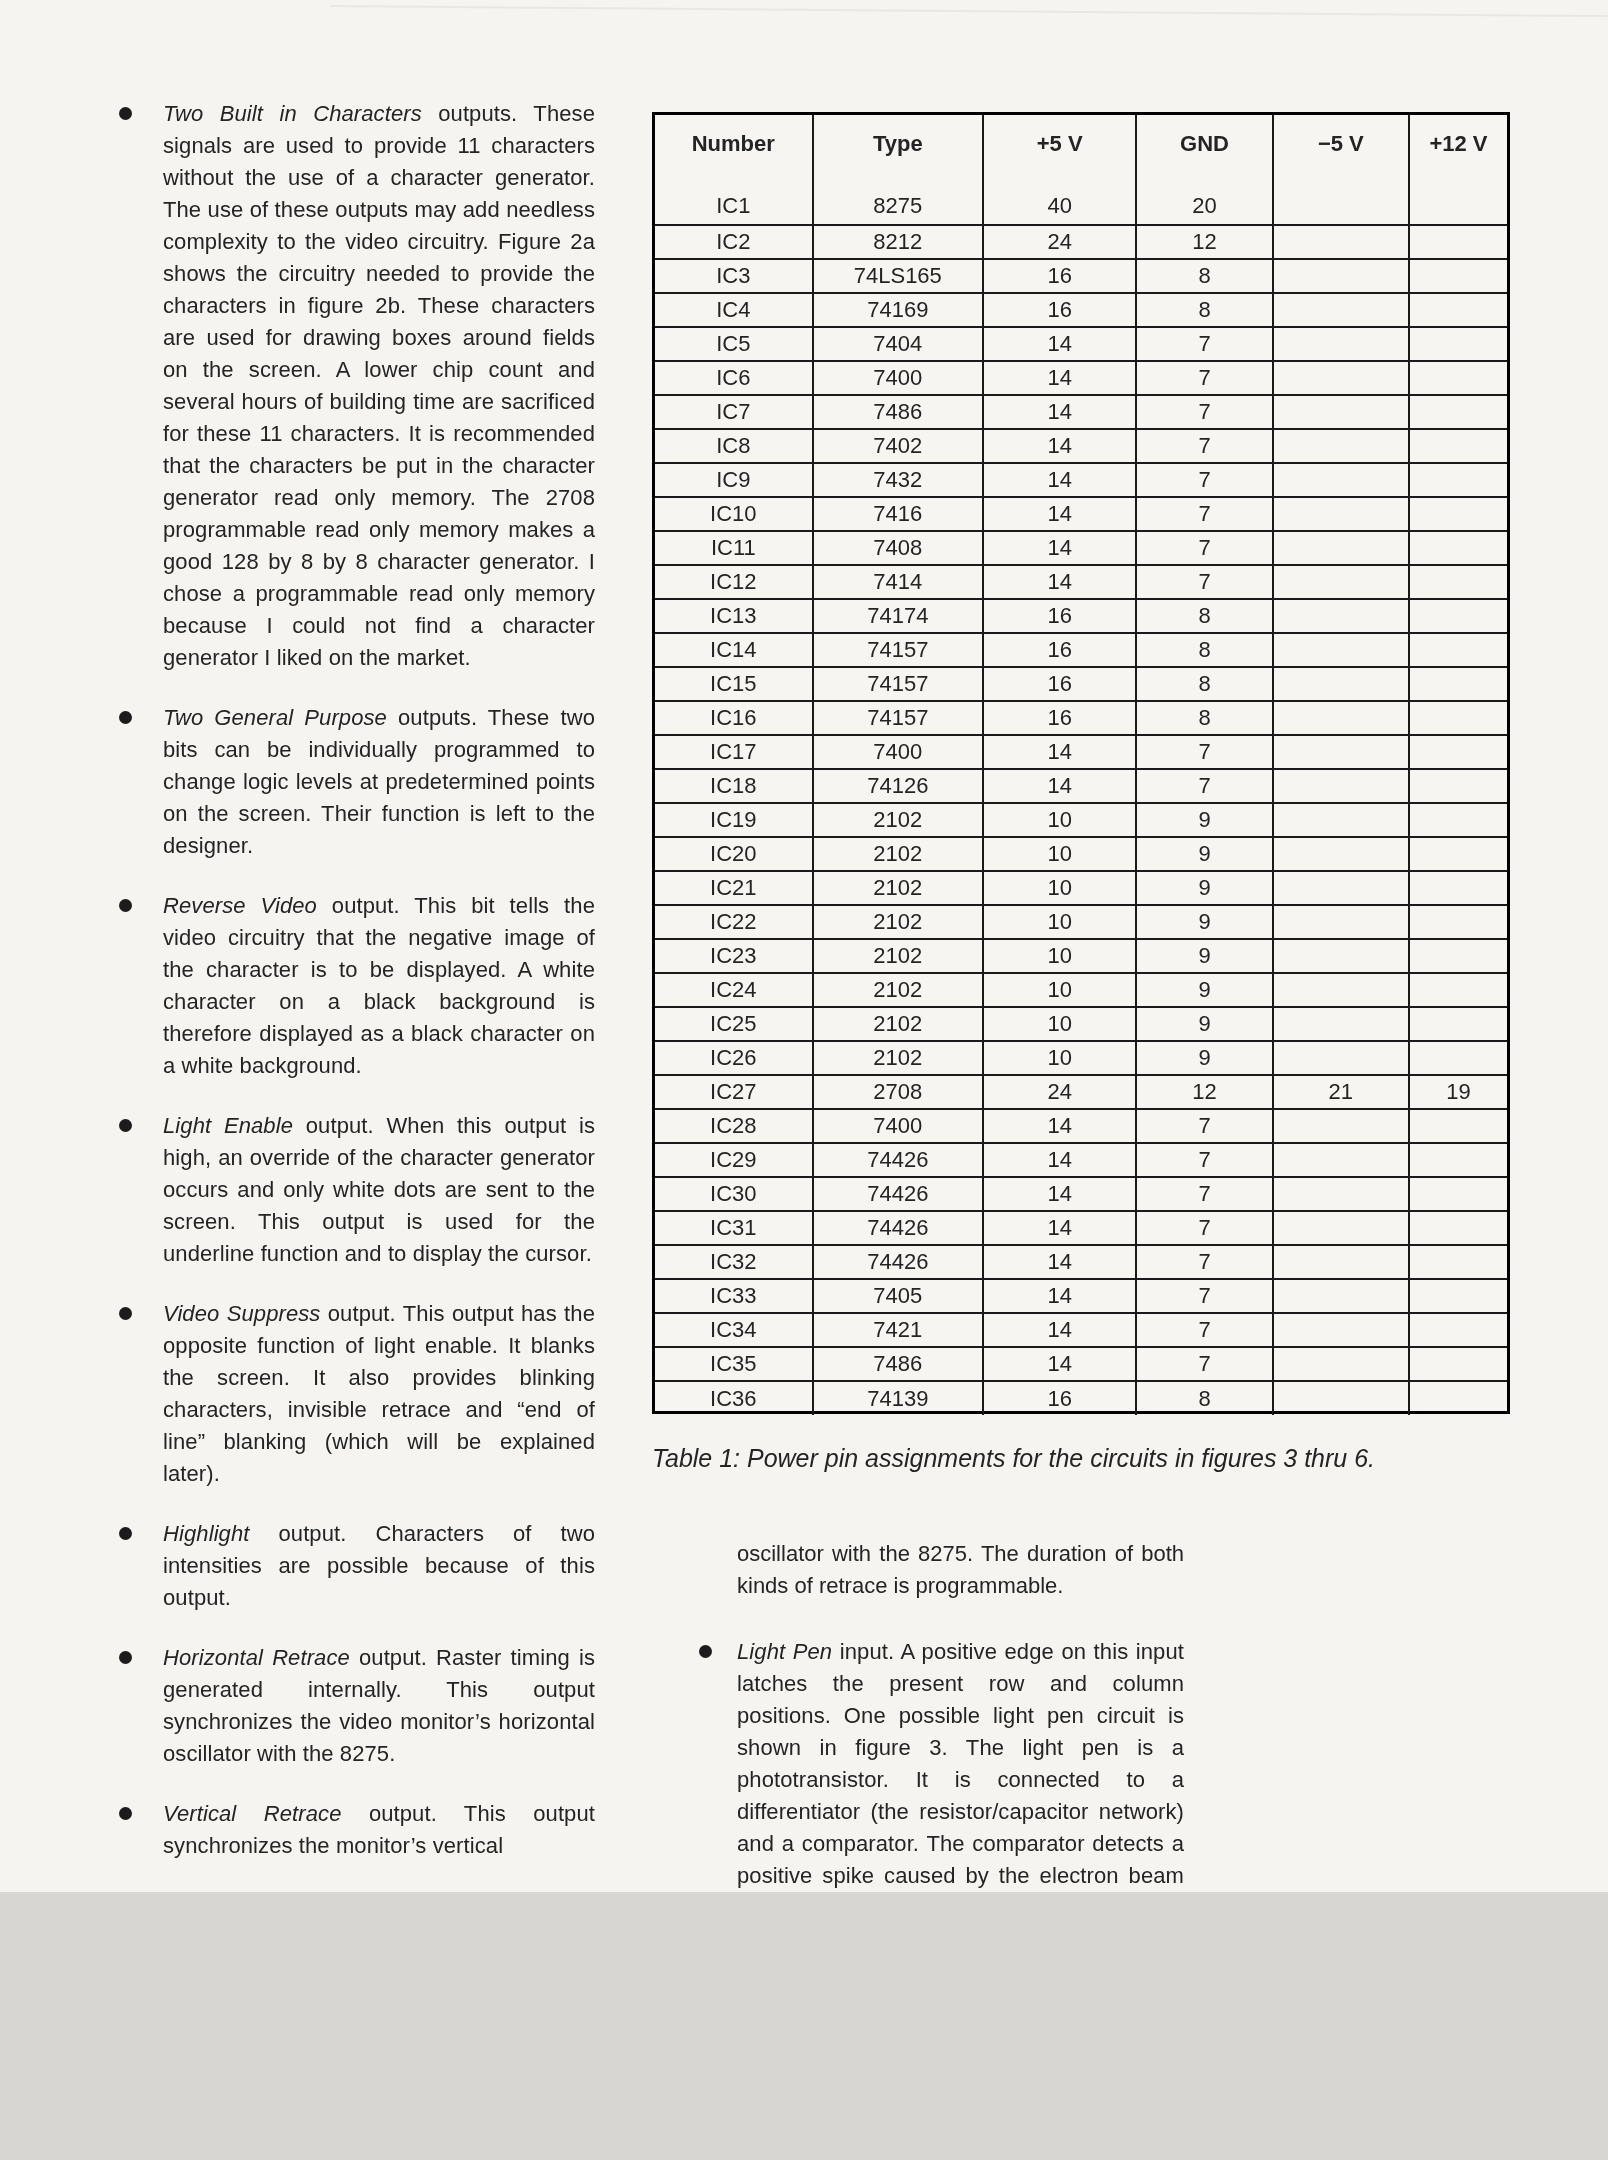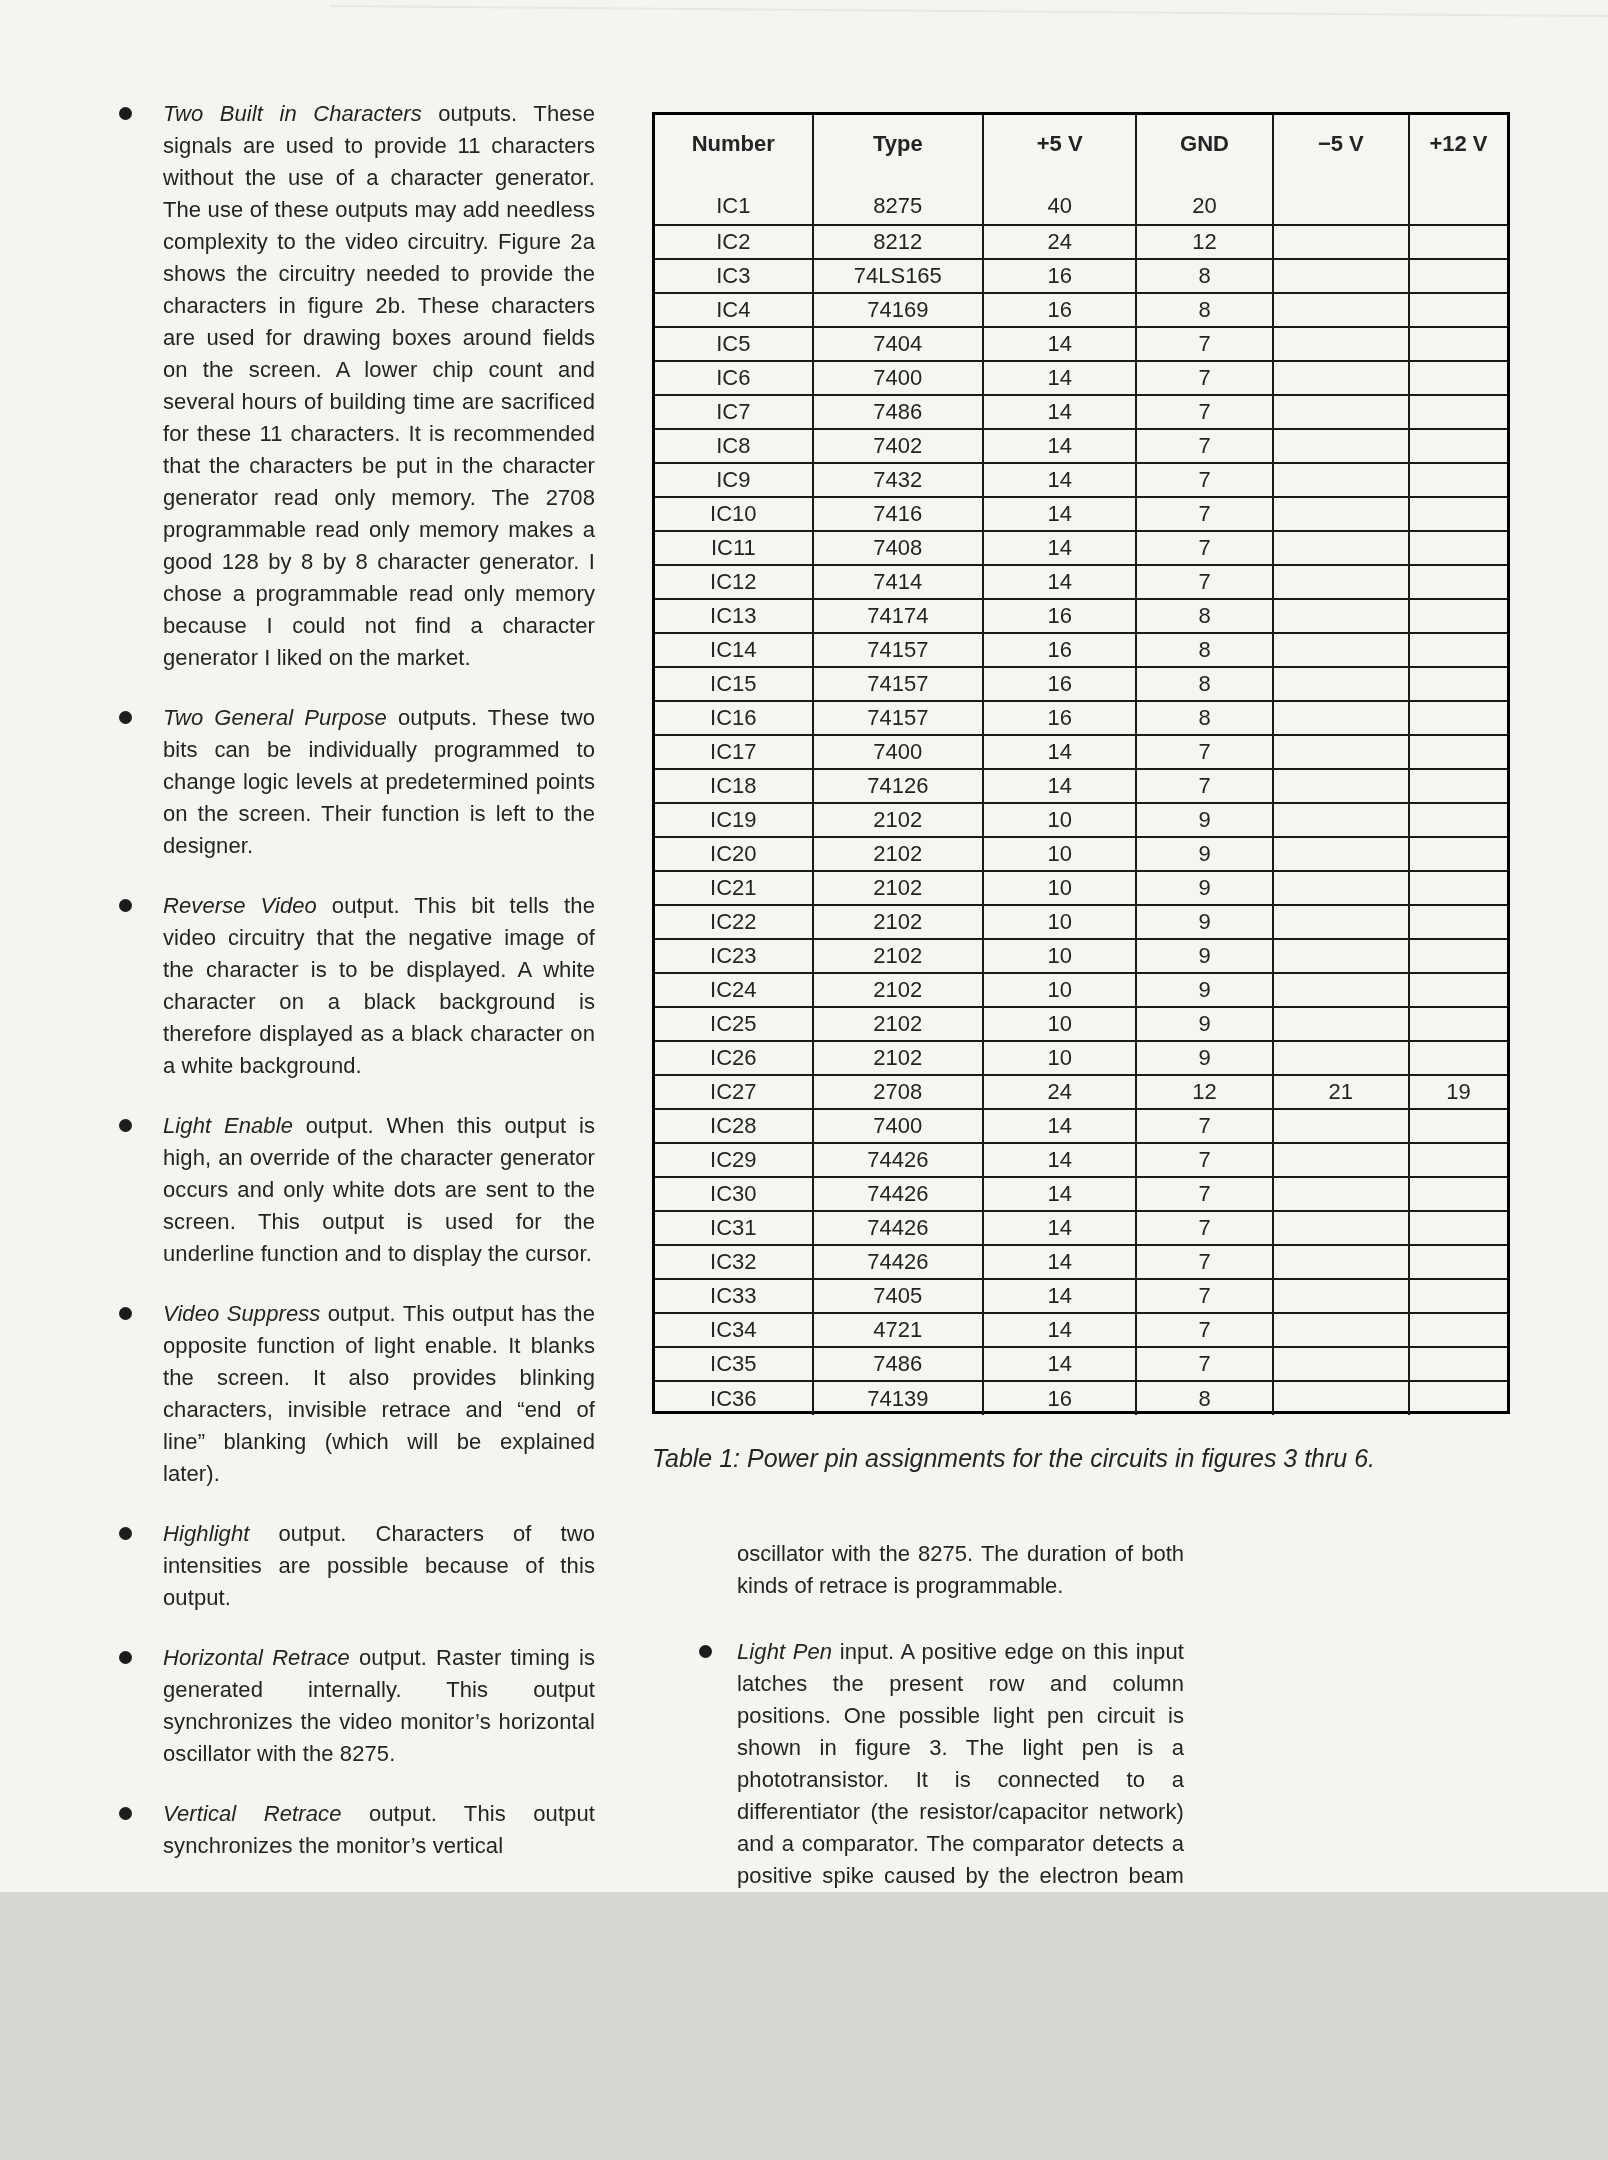--- a/index.html
+++ b/index.html
@@ -401,21 +401,21 @@
           <tr>
             <td>IC33</td>
             <td>7405</td>
             <td>14</td>
             <td>7</td>
             <td></td>
             <td></td>
           </tr>
           <tr>
             <td>IC34</td>
-            <td>4721</td>
+            <td>7421</td>
             <td>14</td>
             <td>7</td>
             <td></td>
             <td></td>
           </tr>
           <tr>
             <td>IC35</td>
             <td>7486</td>
             <td>14</td>
             <td>7</td>

